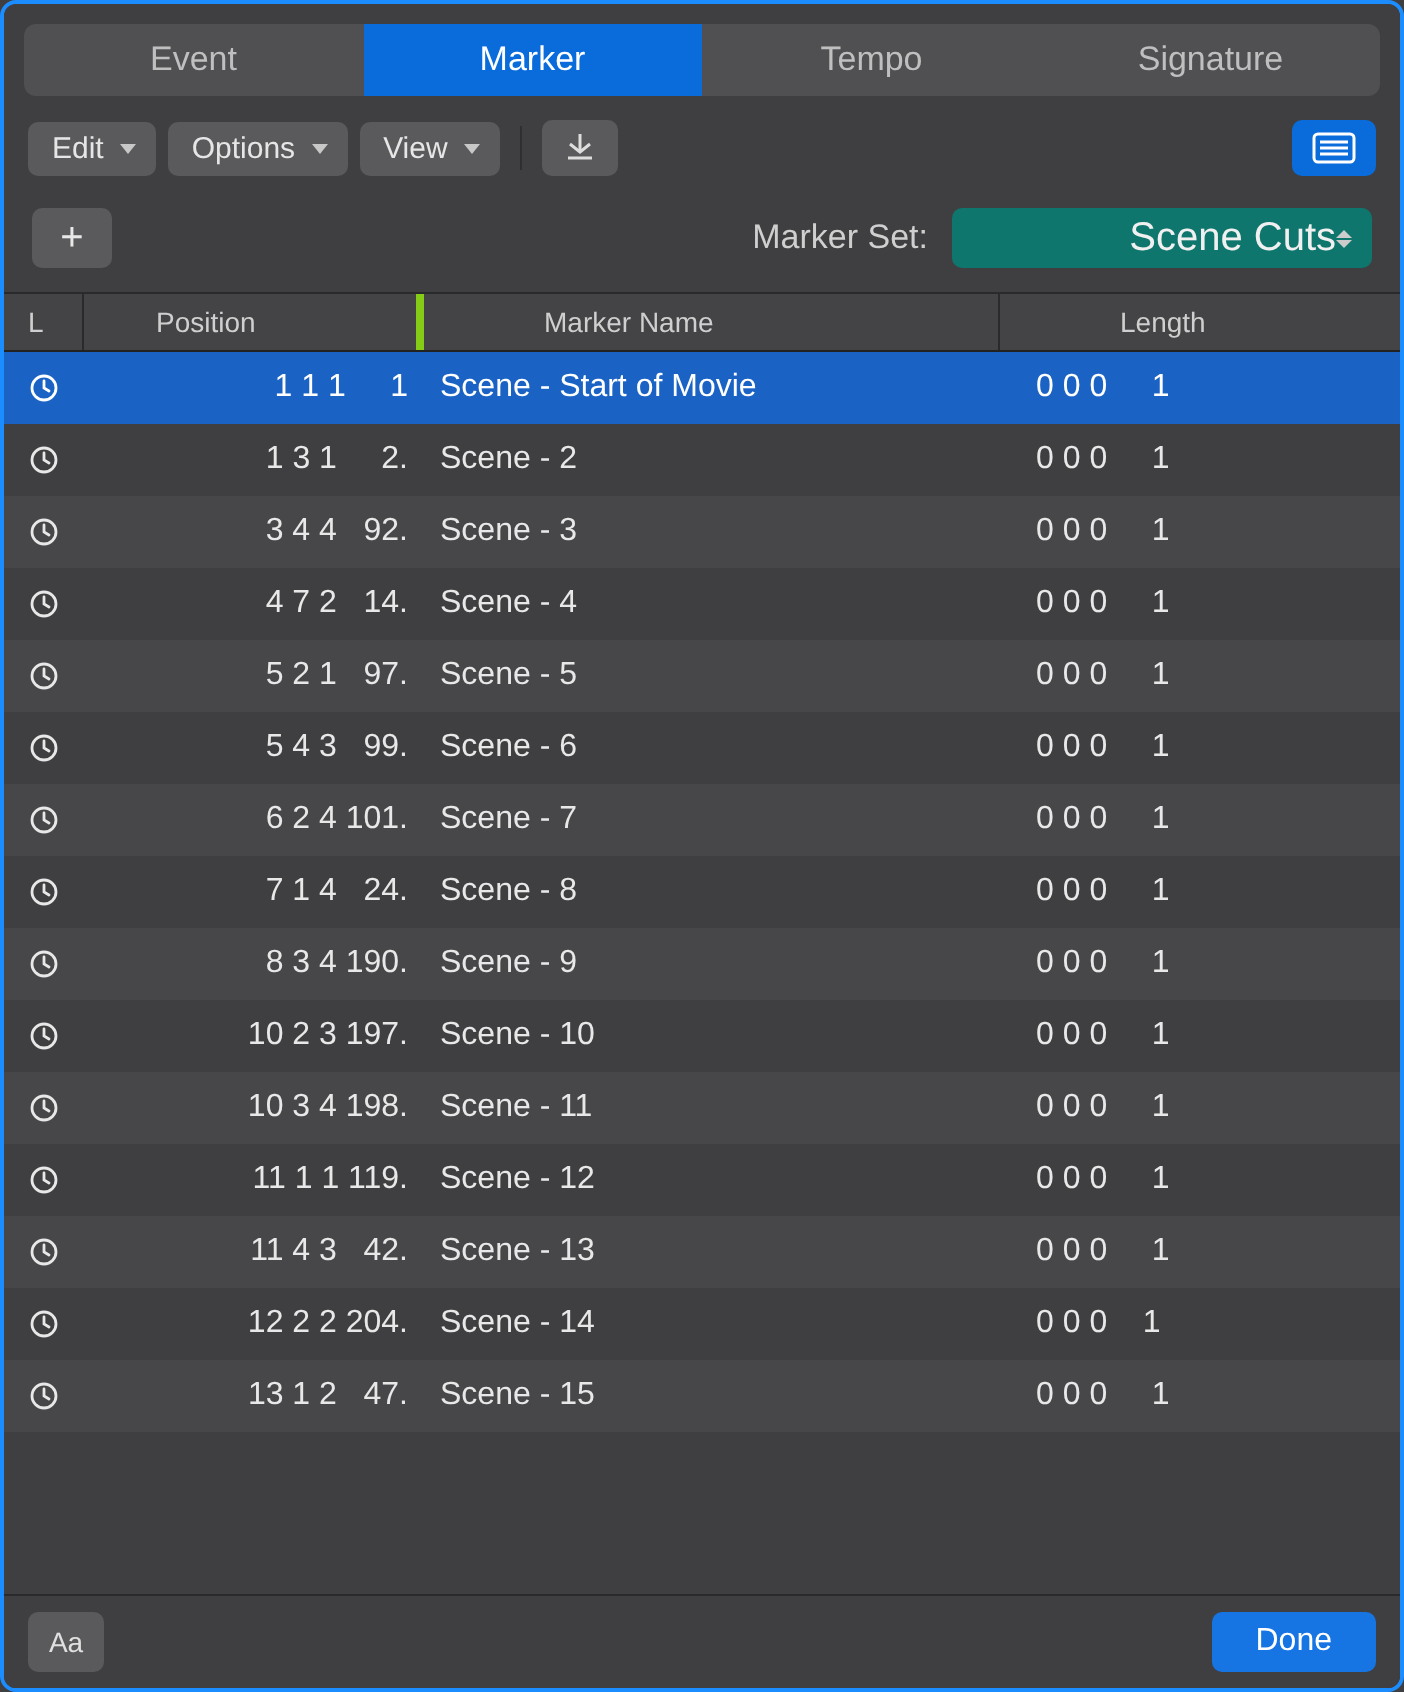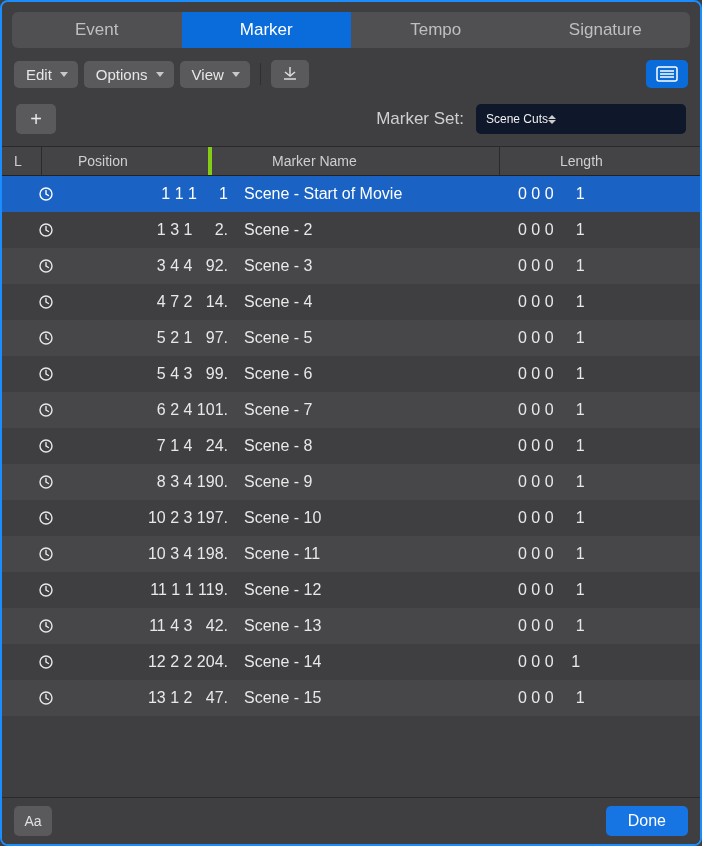--- a/index.html
+++ b/index.html
@@ -50,23 +50,23 @@
 
   
   .setrow { display:flex; align-items:center; gap:12px; padding:4px 14px 12px 14px; }
   .add-btn {
     width:40px; height:30px; background:#5a5a5c; border-radius:5px;
     display:flex; align-items:center; justify-content:center; cursor:pointer;
     font-size:20px; color:#e8e8e8;
   }
   .set-label { font-size:17px; color:#cfcfcf; }
   .set-select {
-    flex:0 0 210px; height:30px; background:#0f172a; border-radius:5px;
-    display:flex; align-items:center; justify-content:flex-start;
-    padding:0 10px; cursor:pointer; font-size:12px; color:#f0f0f0;
+    flex:0 0 210px; height:30px; background:#0f766e; border-radius:5px;
+    display:flex; align-items:center; justify-content:flex-end;
+    padding:0 10px; cursor:pointer; font-size:20px; color:#f0f0f0;
   }
   .updown { display:flex; flex-direction:column; gap:1px; align-items:center;}
   .updown .up {width:0;height:0;border-left:4px solid transparent;border-right:4px solid transparent;border-bottom:4px solid #ccc;}
   .updown .down {width:0;height:0;border-left:4px solid transparent;border-right:4px solid transparent;border-top:4px solid #ccc;}
 
   
   .thead {
     display:flex; align-items:center; height:30px;
     background:#444446; border-top:1px solid #2a2a2c; border-bottom:1px solid #222;
     font-size:14px; color:#cfcfcf; padding:0;
@@ -75,21 +75,20 @@
   .thead .col-pos { width:170px; padding-left:36px; border-right:4px solid #84cc16;height:100%;display:flex;align-items:center;}
   .thead .col-name { flex:1; padding-left:60px; border-right:1px solid #2a2a2c;height:100%;display:flex;align-items:center;}
   .thead .col-len { width:200px; padding-left:60px; height:100%;display:flex;align-items:center;}
 
   
   .rows { flex:1; overflow:hidden; }
   .row {
     display:flex; align-items:center; height:36px;
     font-size:16px; color:#e8e8e8;
     font-variant-numeric: tabular-nums;
-    padding-left: 24px;
   }
   .row:nth-child(odd) { background:#474749; }
   .row:nth-child(even) { background:#3f3f41; }
   .row.selected { background:#1a63c4 !important; color:#fff; }
   .row .c-l { width:40px; display:flex; align-items:center; justify-content:center; }
   .row .c-pos { width:170px; white-space:pre; text-align:right; padding-right:8px; font-feature-settings:"tnum";}
   .row .c-name { flex:1; padding-left:8px; white-space:nowrap; overflow:hidden; text-overflow:ellipsis;}
   .row .c-len { width:200px; white-space:pre; padding-left:18px;}
 
   

